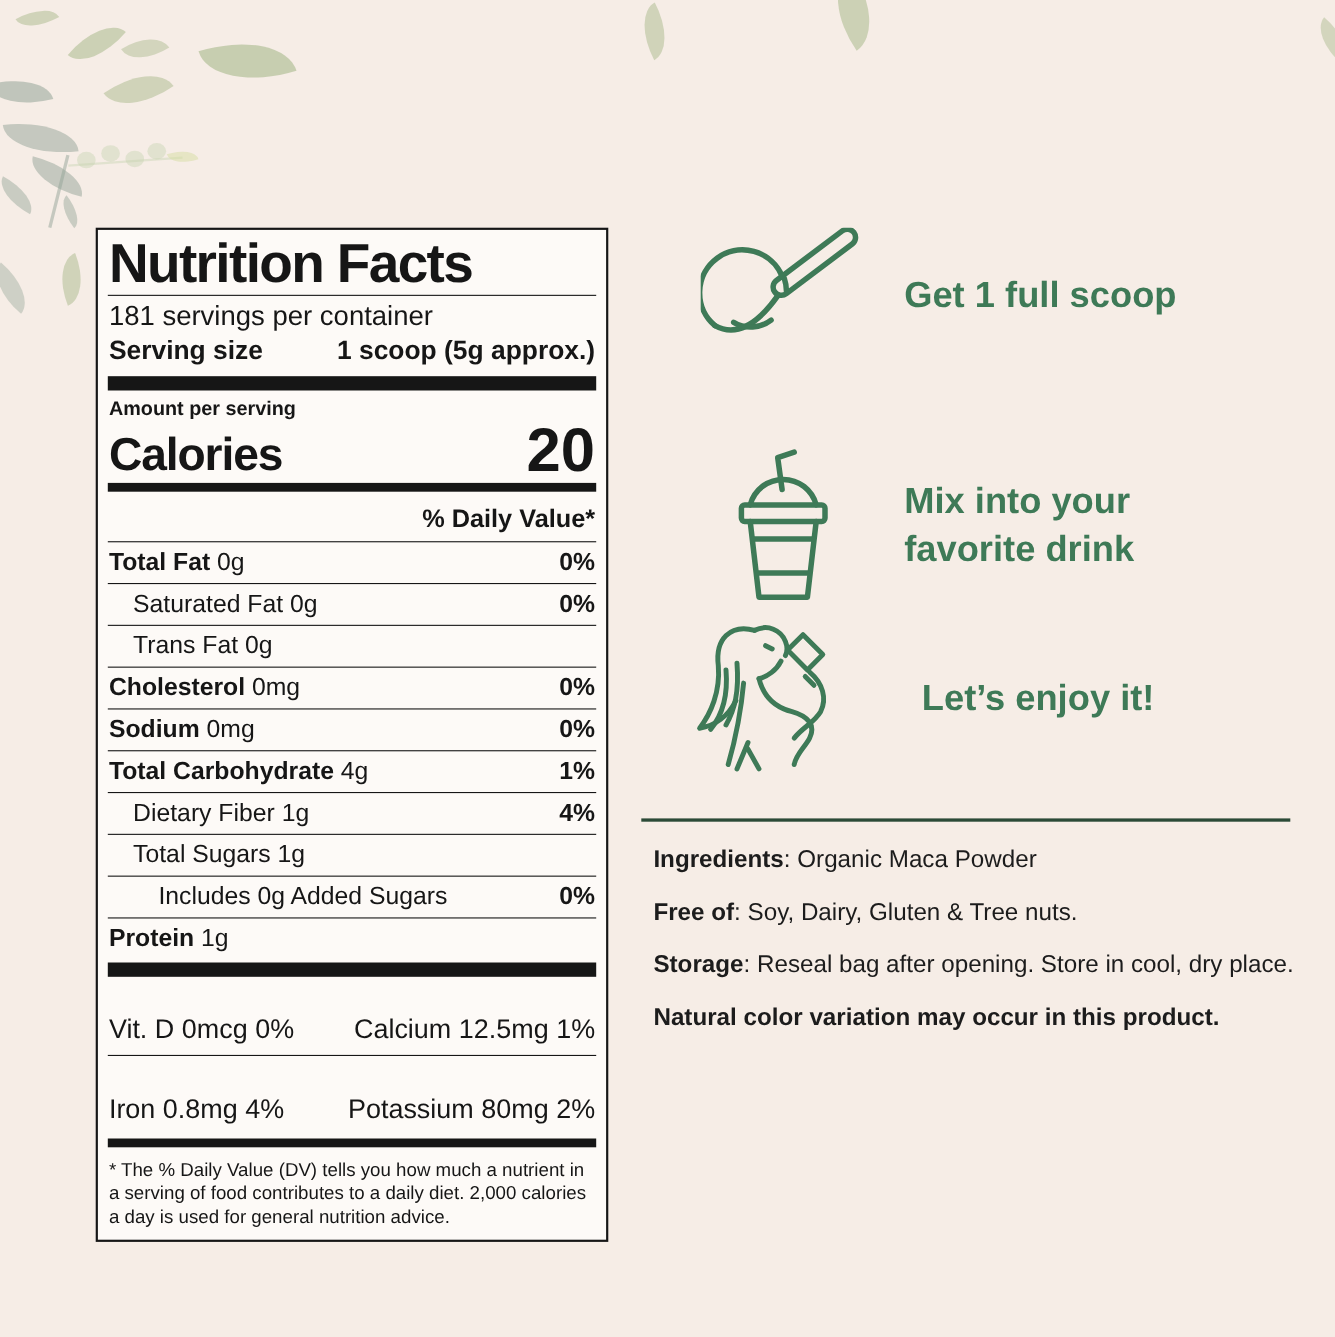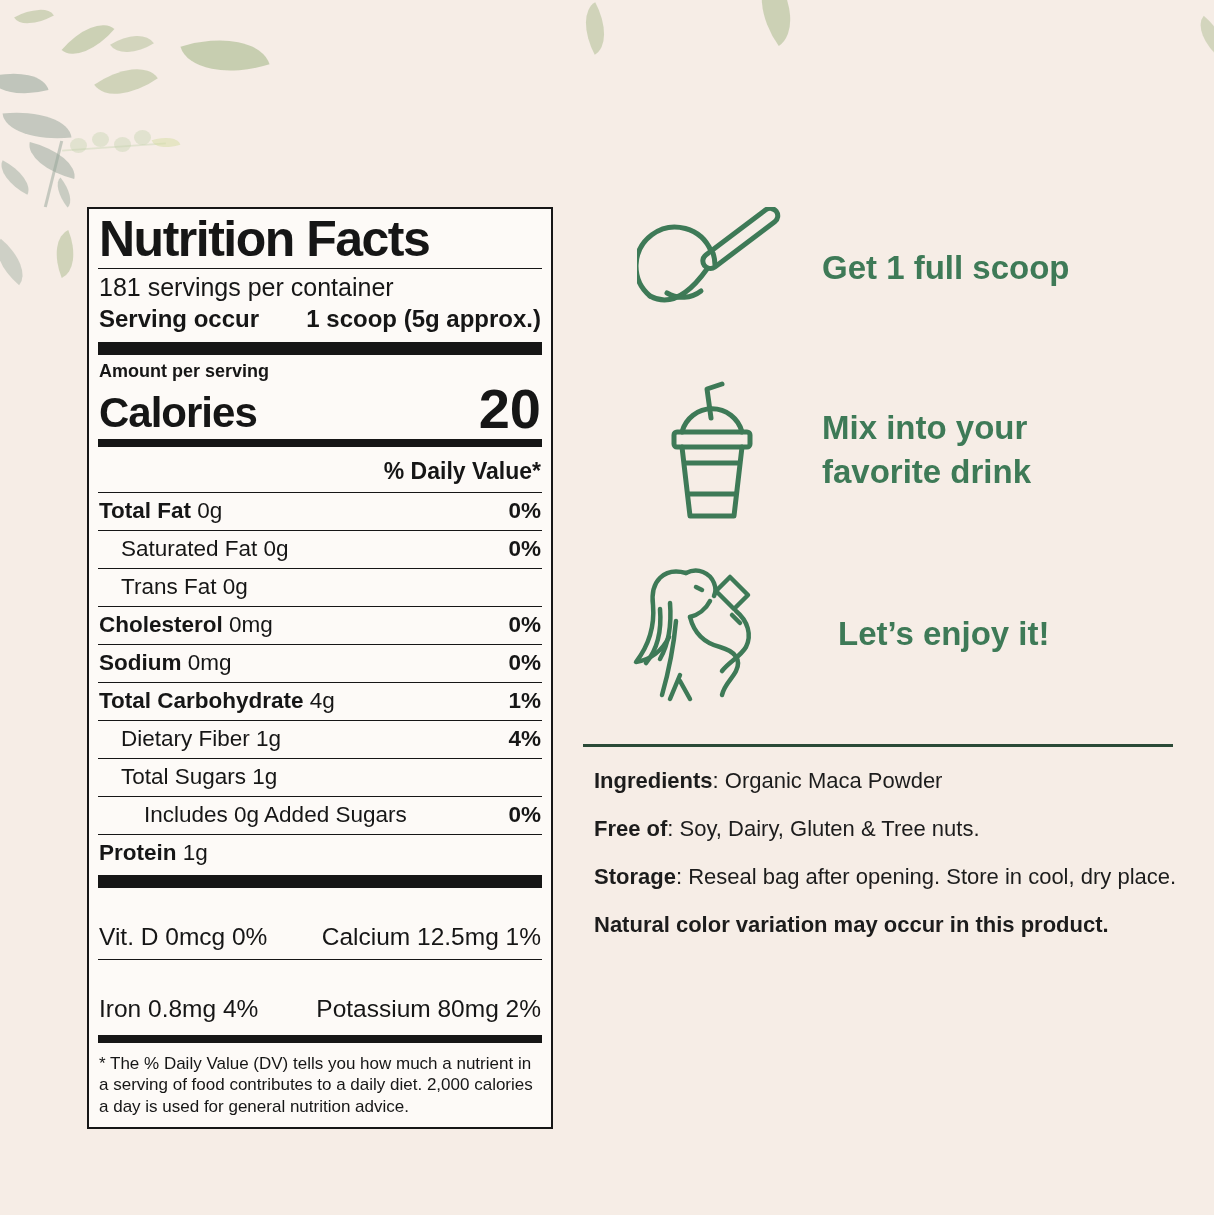--- a/index.html
+++ b/index.html
@@ -44,21 +44,21 @@
   .nrow.indent2{padding-left:46px;}
   .vrow{display:flex;justify-content:space-between;font-size:24.5px;padding:7px 1px 8px;margin-top:28px;}
   .vrow:first-child{border-bottom:1px solid var(--ink);}
   .n-footnote{font-size:17px;line-height:1.25;padding:5px 1px 0;}
   
   .step{position:absolute;left:618px;display:flex;align-items:center;}
   .icon-box{width:188px;display:flex;justify-content:center;align-items:center;}
   .step-text{font-size:33px;font-weight:700;color:var(--green);line-height:1.32;margin-left:16px;}
   .w-narrow{width:255px;}
   .step-1{top:203px;height:130px;}
-  .step-2{top:376px;height:148px;}
+  .step-2{top:403px;height:148px;}
   .step-3{top:556px;height:155px;gap:16px;}
   .icon-stroke{stroke:var(--green);fill:none;stroke-linecap:round;stroke-linejoin:round;}
   
   .green-divider{position:absolute;left:583px;top:744px;width:590px;height:3px;
     background:var(--divider-green);}
   .info{position:absolute;left:594px;top:757px;width:600px;font-size:22px;line-height:48px;
     color:#1c1c1c;}
   .info p{margin:0;}
   .info b{font-weight:700;}
   .info .note{font-weight:700;}
@@ -130,21 +130,21 @@
     <div class="leaf-shape" style="background:var(--leaf-sage)"></div>
   </div>
 <div class="leaf" style="left:1192px;top:26px;width:40px;height:22px;transform:rotate(40deg);opacity:.45;">
     <div class="leaf-shape" style="background:var(--leaf-sage)"></div>
   </div>
 
 <div class="n-label">
   <div class="n-title">Nutrition Facts</div>
   <div class="n-servings">181 servings per container</div>
   <div class="n-serving-row">
-    <span>Serving occur</span>
+    <span>Serving size</span>
     <span>1 scoop (5g approx.)</span>
   </div>
   <div class="bar-thick"></div>
   <div class="n-amount">Amount per serving</div>
   <div class="n-cal-row">
     <span class="n-cal-label">Calories</span>
     <span class="n-cal-value">20</span>
   </div>
   <div class="bar-med"></div>
   <div class="n-dv-head">% Daily Value*</div>

